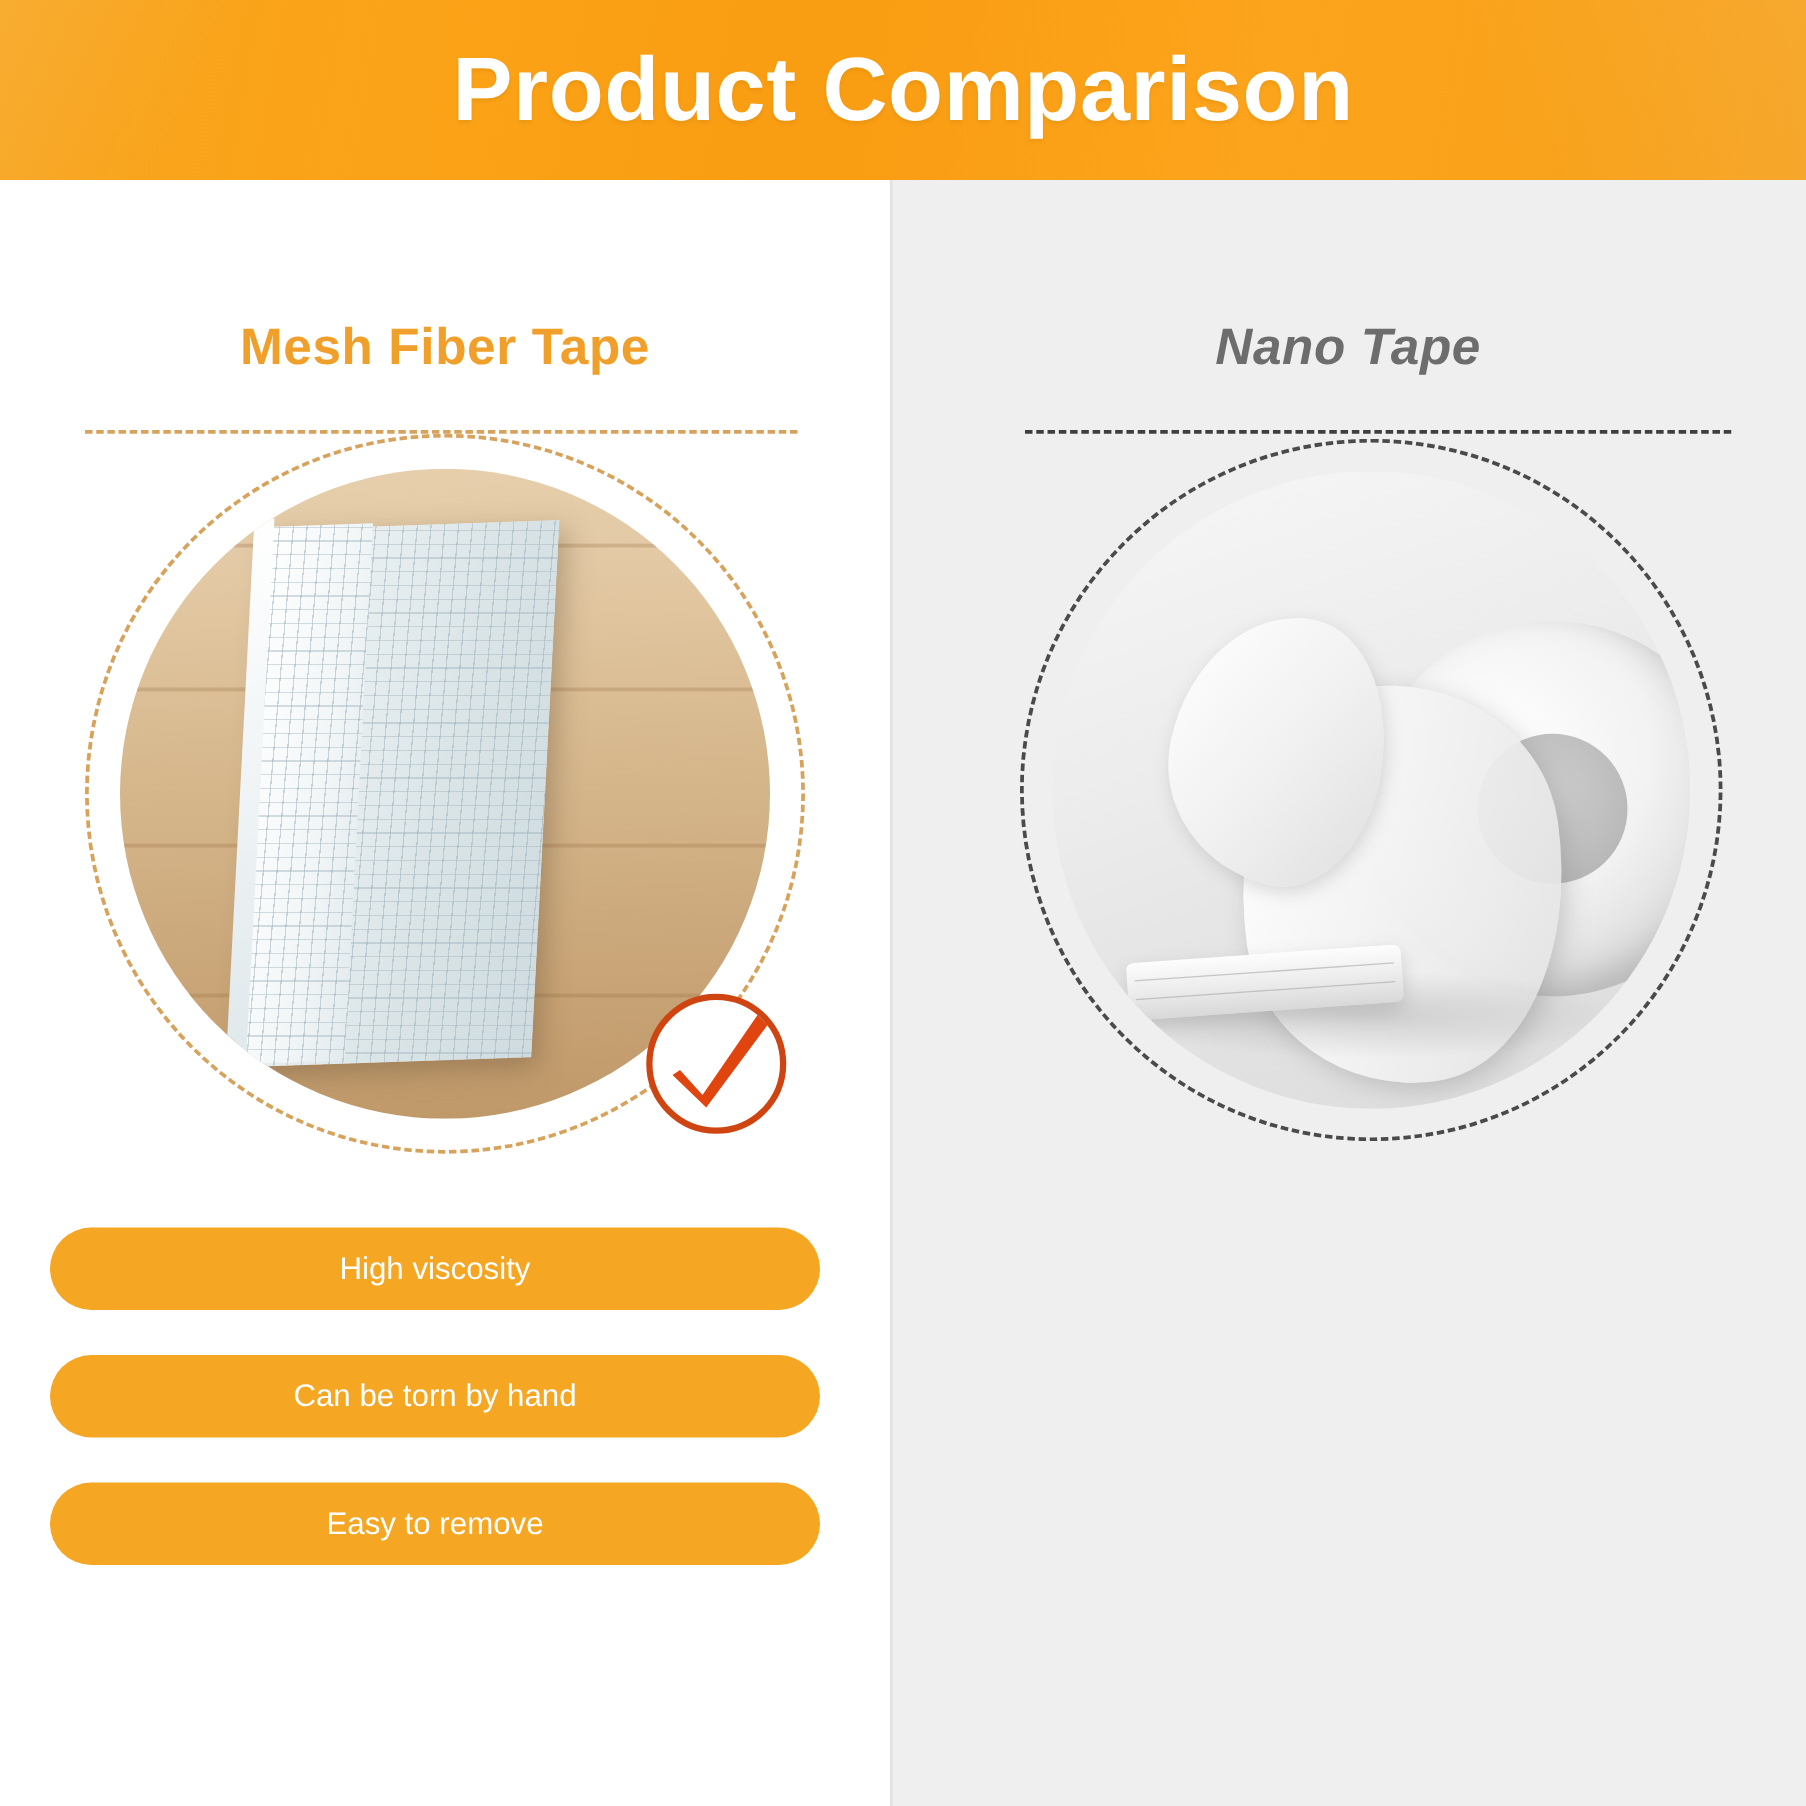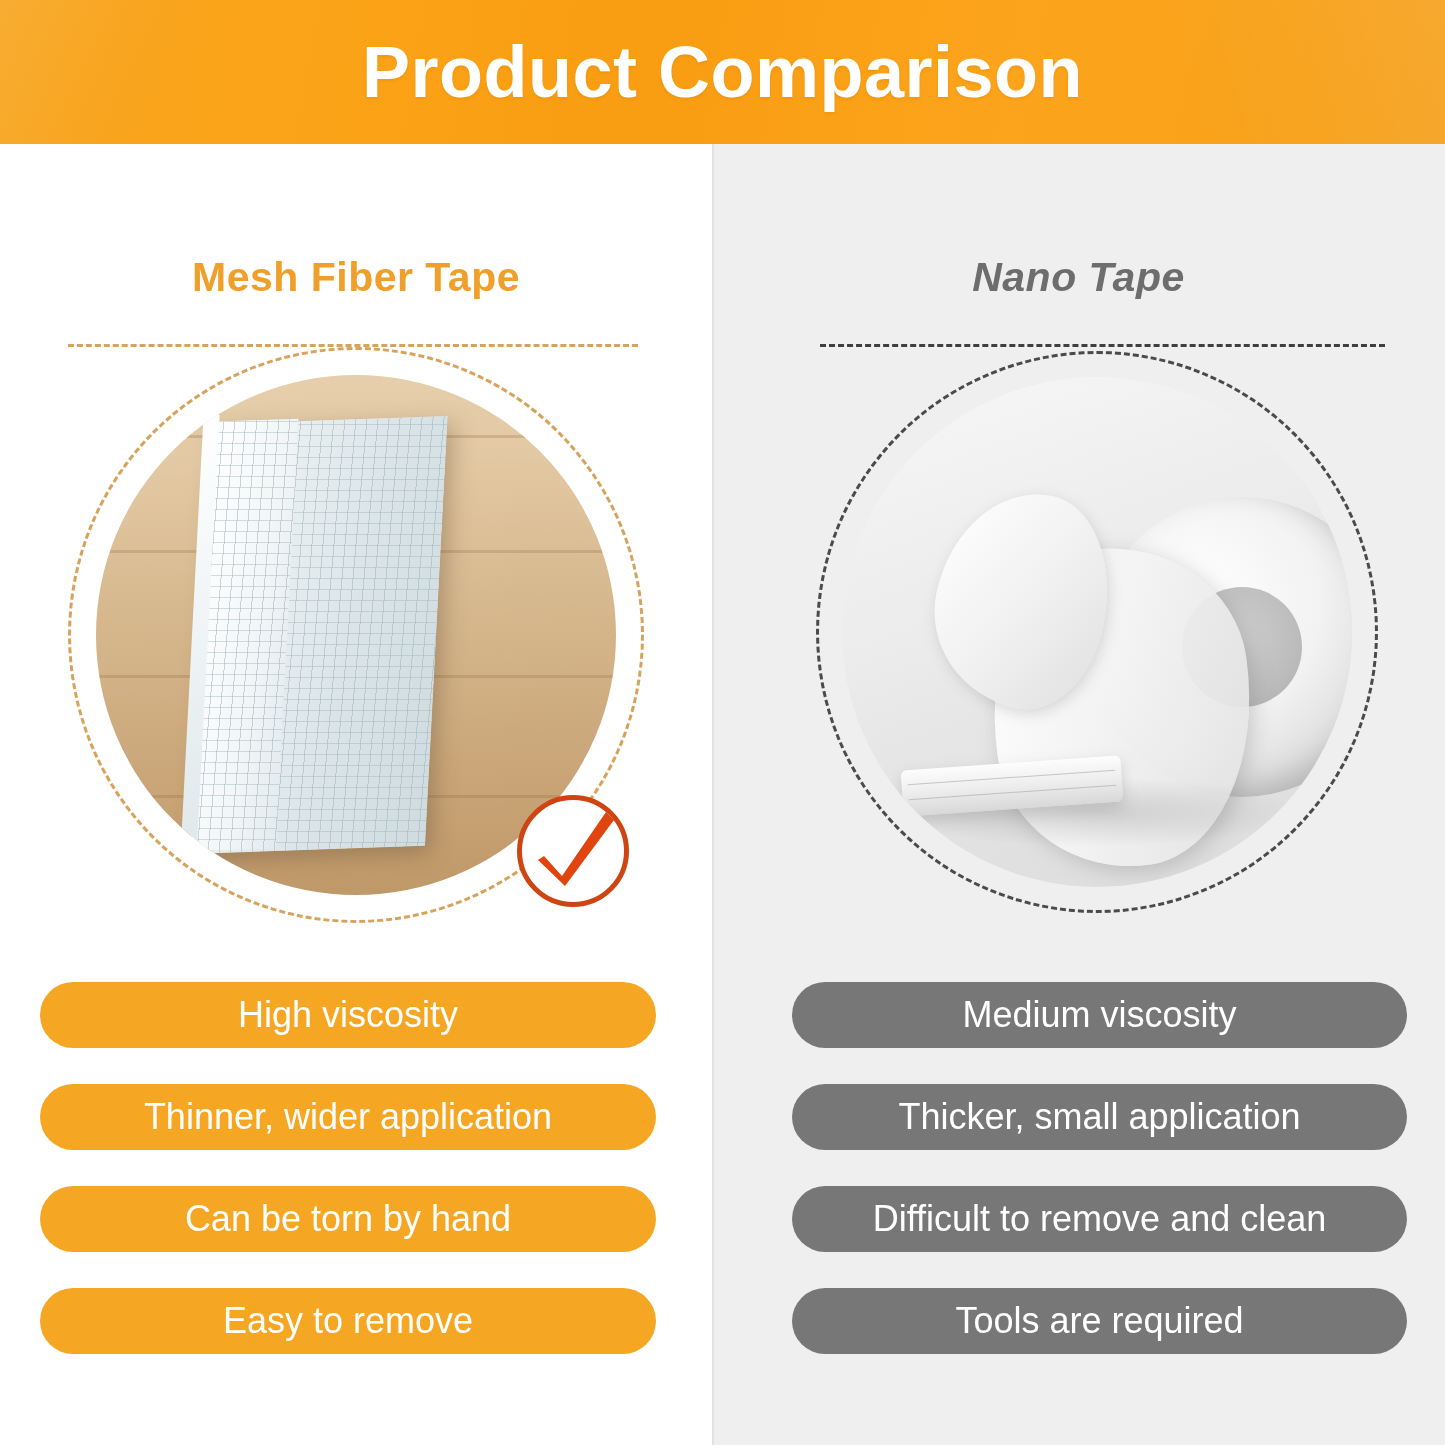--- a/index.html
+++ b/index.html
@@ -308,21 +308,21 @@
     width: 100%;
     top: 838px;
   }
   .pill {
     height: 66px;
     border-radius: 34px;
     display: flex;
     align-items: center;
     justify-content: center;
     color: #ffffff;
-    font-size: 36px;
+    font-size: 25px;
     margin-bottom: 36px;
     box-sizing: border-box;
     white-space: nowrap;
   }
   .panel-left .pill {
     margin-left: 40px;
     width: 616px;
     background: #f5a623;
   }
   .panel-right .pill {
@@ -363,21 +363,20 @@
     </div>
 
     <div class="badge badge-check">
       <svg width="102" height="102" viewBox="0 0 102 102">
         <path d="M22 56 L40 76 L84 12 L92 20 L43 86 L16 60 Z" fill="#e0440f"></path>
       </svg>
     </div>
 
     <div class="pills">
       <div class="pill">High viscosity</div>
-      <div class="pill">Thinner, wider application</div>
       <div class="pill">Can be torn by hand</div>
       <div class="pill">Easy to remove</div>
     </div>
   </div>
 
   <div class="panel panel-right">
 
     <div class="panel-title">Nano Tape</div>
     <div class="title-rule"></div>
 
@@ -386,22 +385,16 @@
       <div class="nano-photo">
         <div class="roll-big"></div>
         <div class="roll-big-hole"></div>
         <div class="strip"></div>
         <div class="strip2"></div>
         <div class="shadow-blob"></div>
         <div class="stack"></div>
       </div>
     </div>
 
-    <div class="pills">
-      <div class="pill">Medium viscosity</div>
-      <div class="pill">Thicker, small application</div>
-      <div class="pill">Difficult to remove and clean</div>
-      <div class="pill">Tools are required</div>
-    </div>
   </div>
 
   <div class="panel-divider"></div>
 </div>
 
 </body></html>

